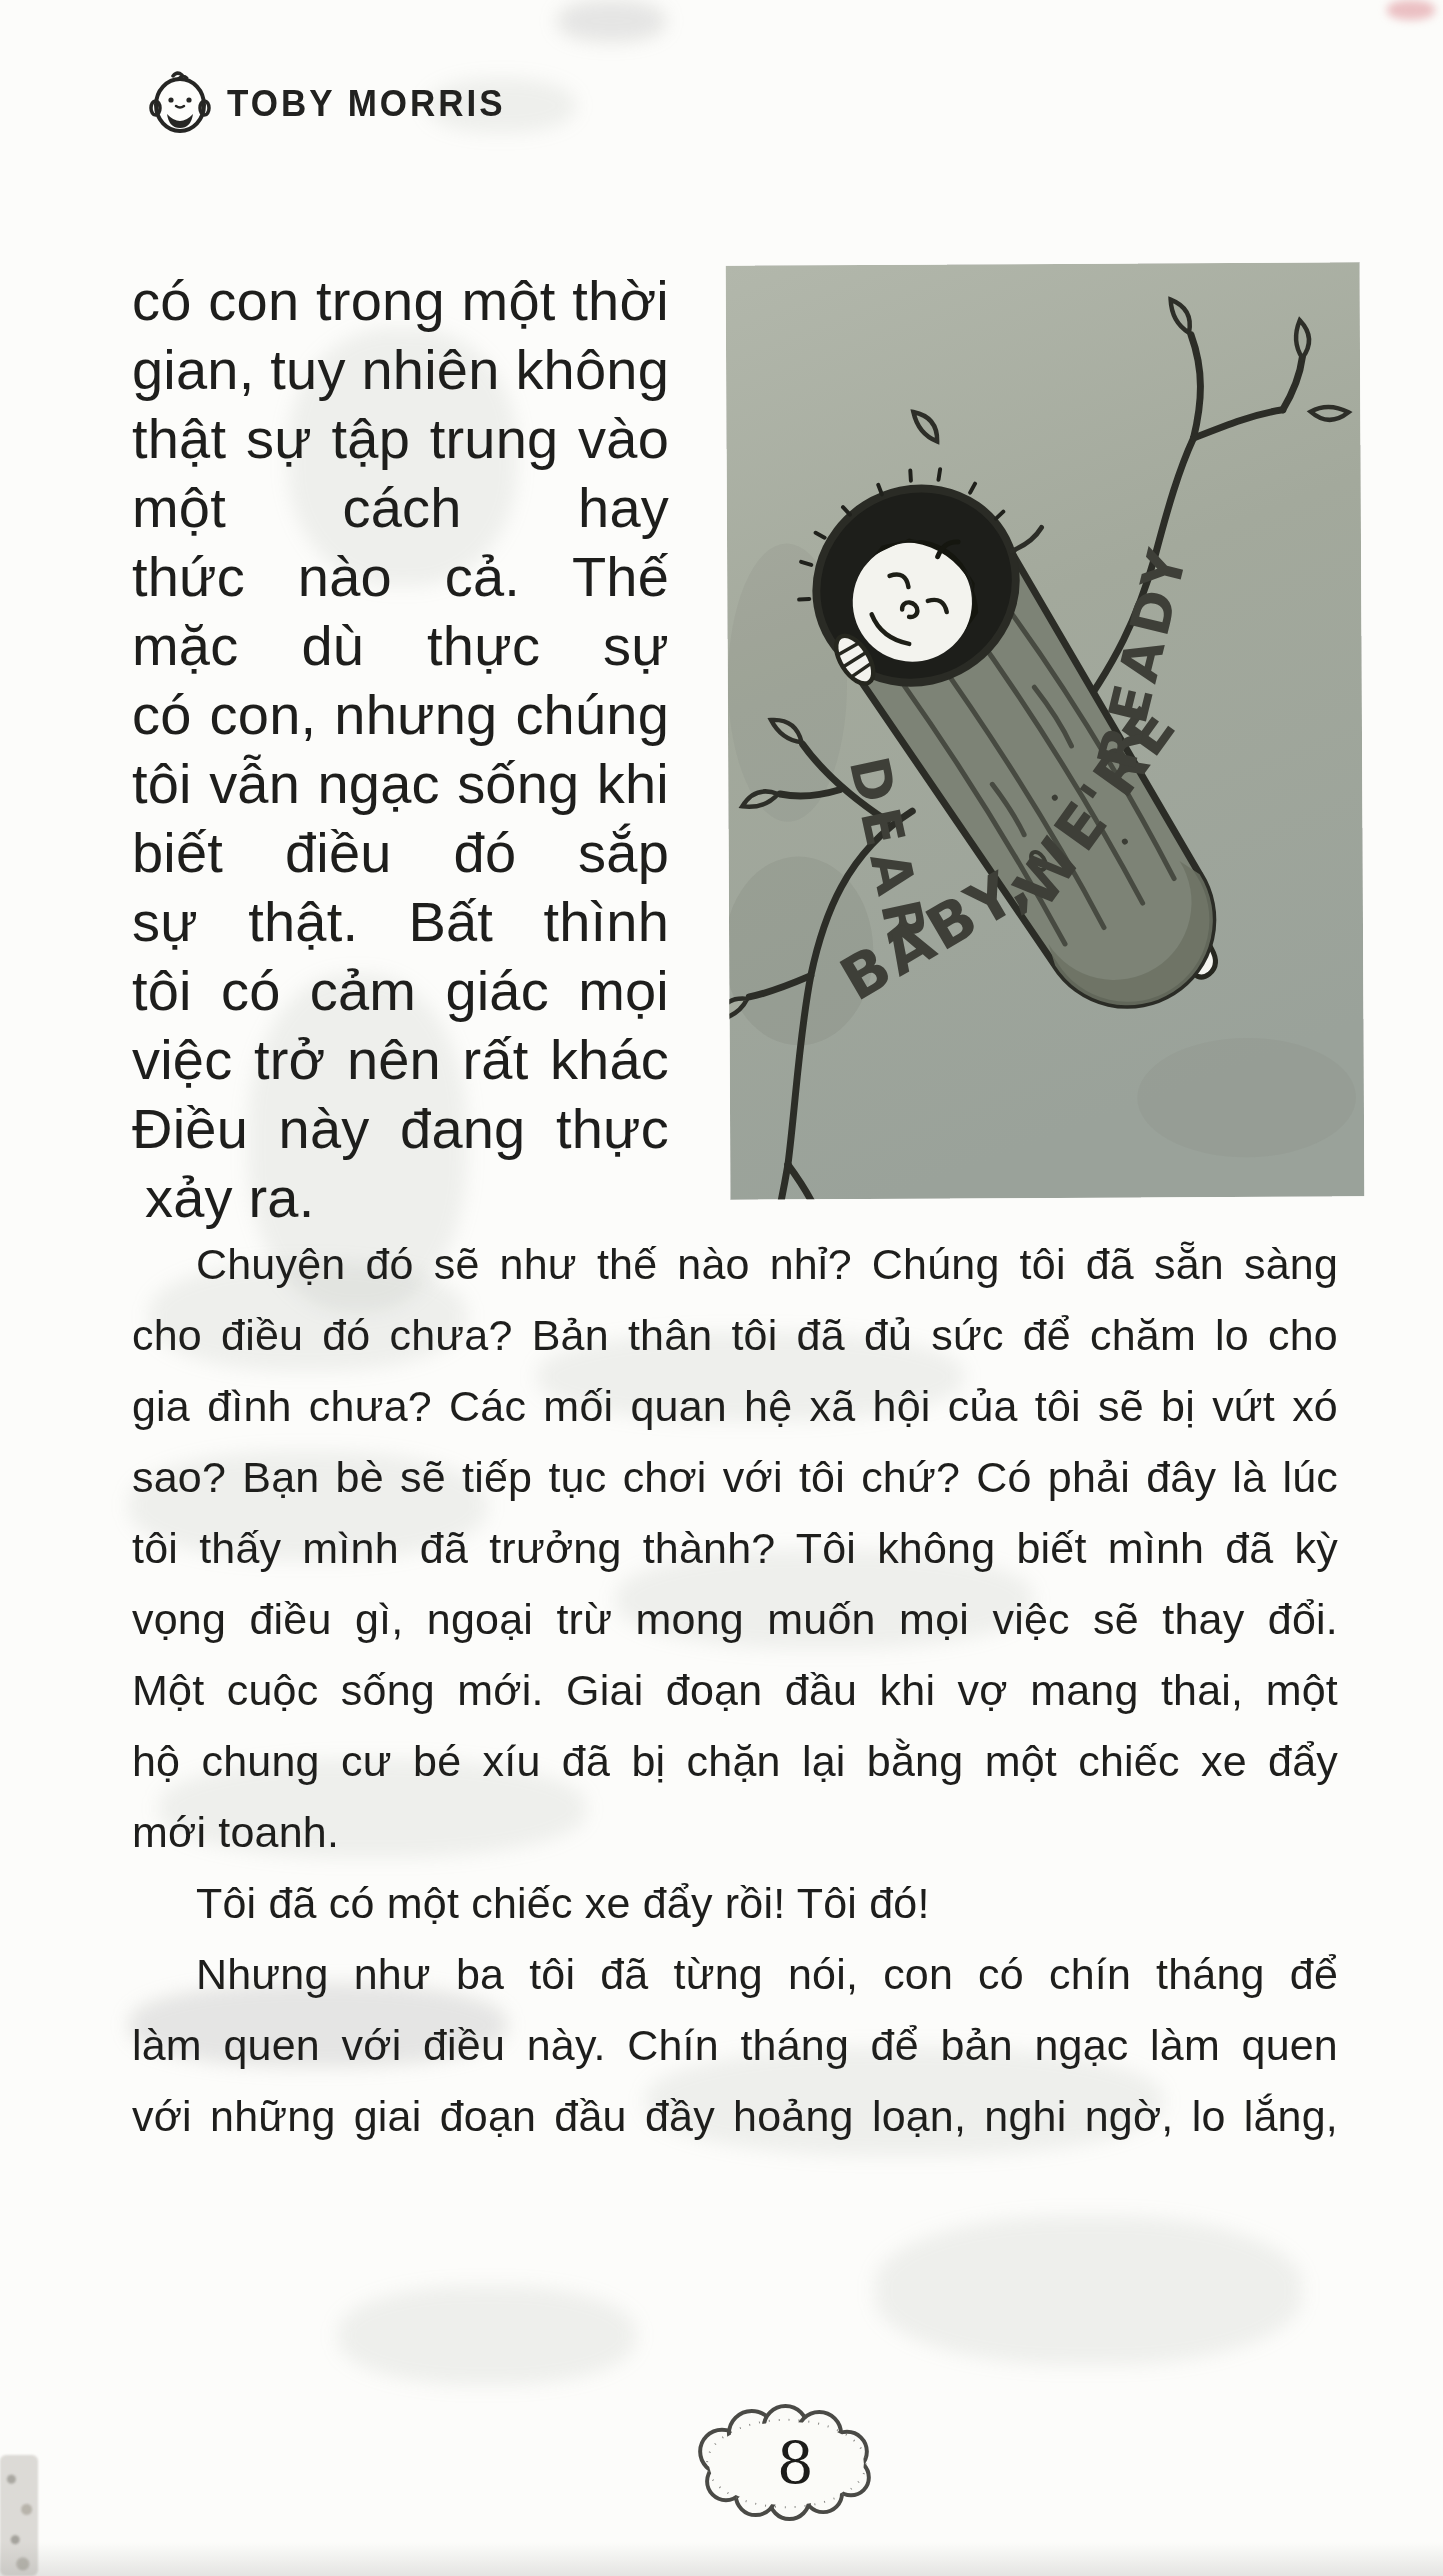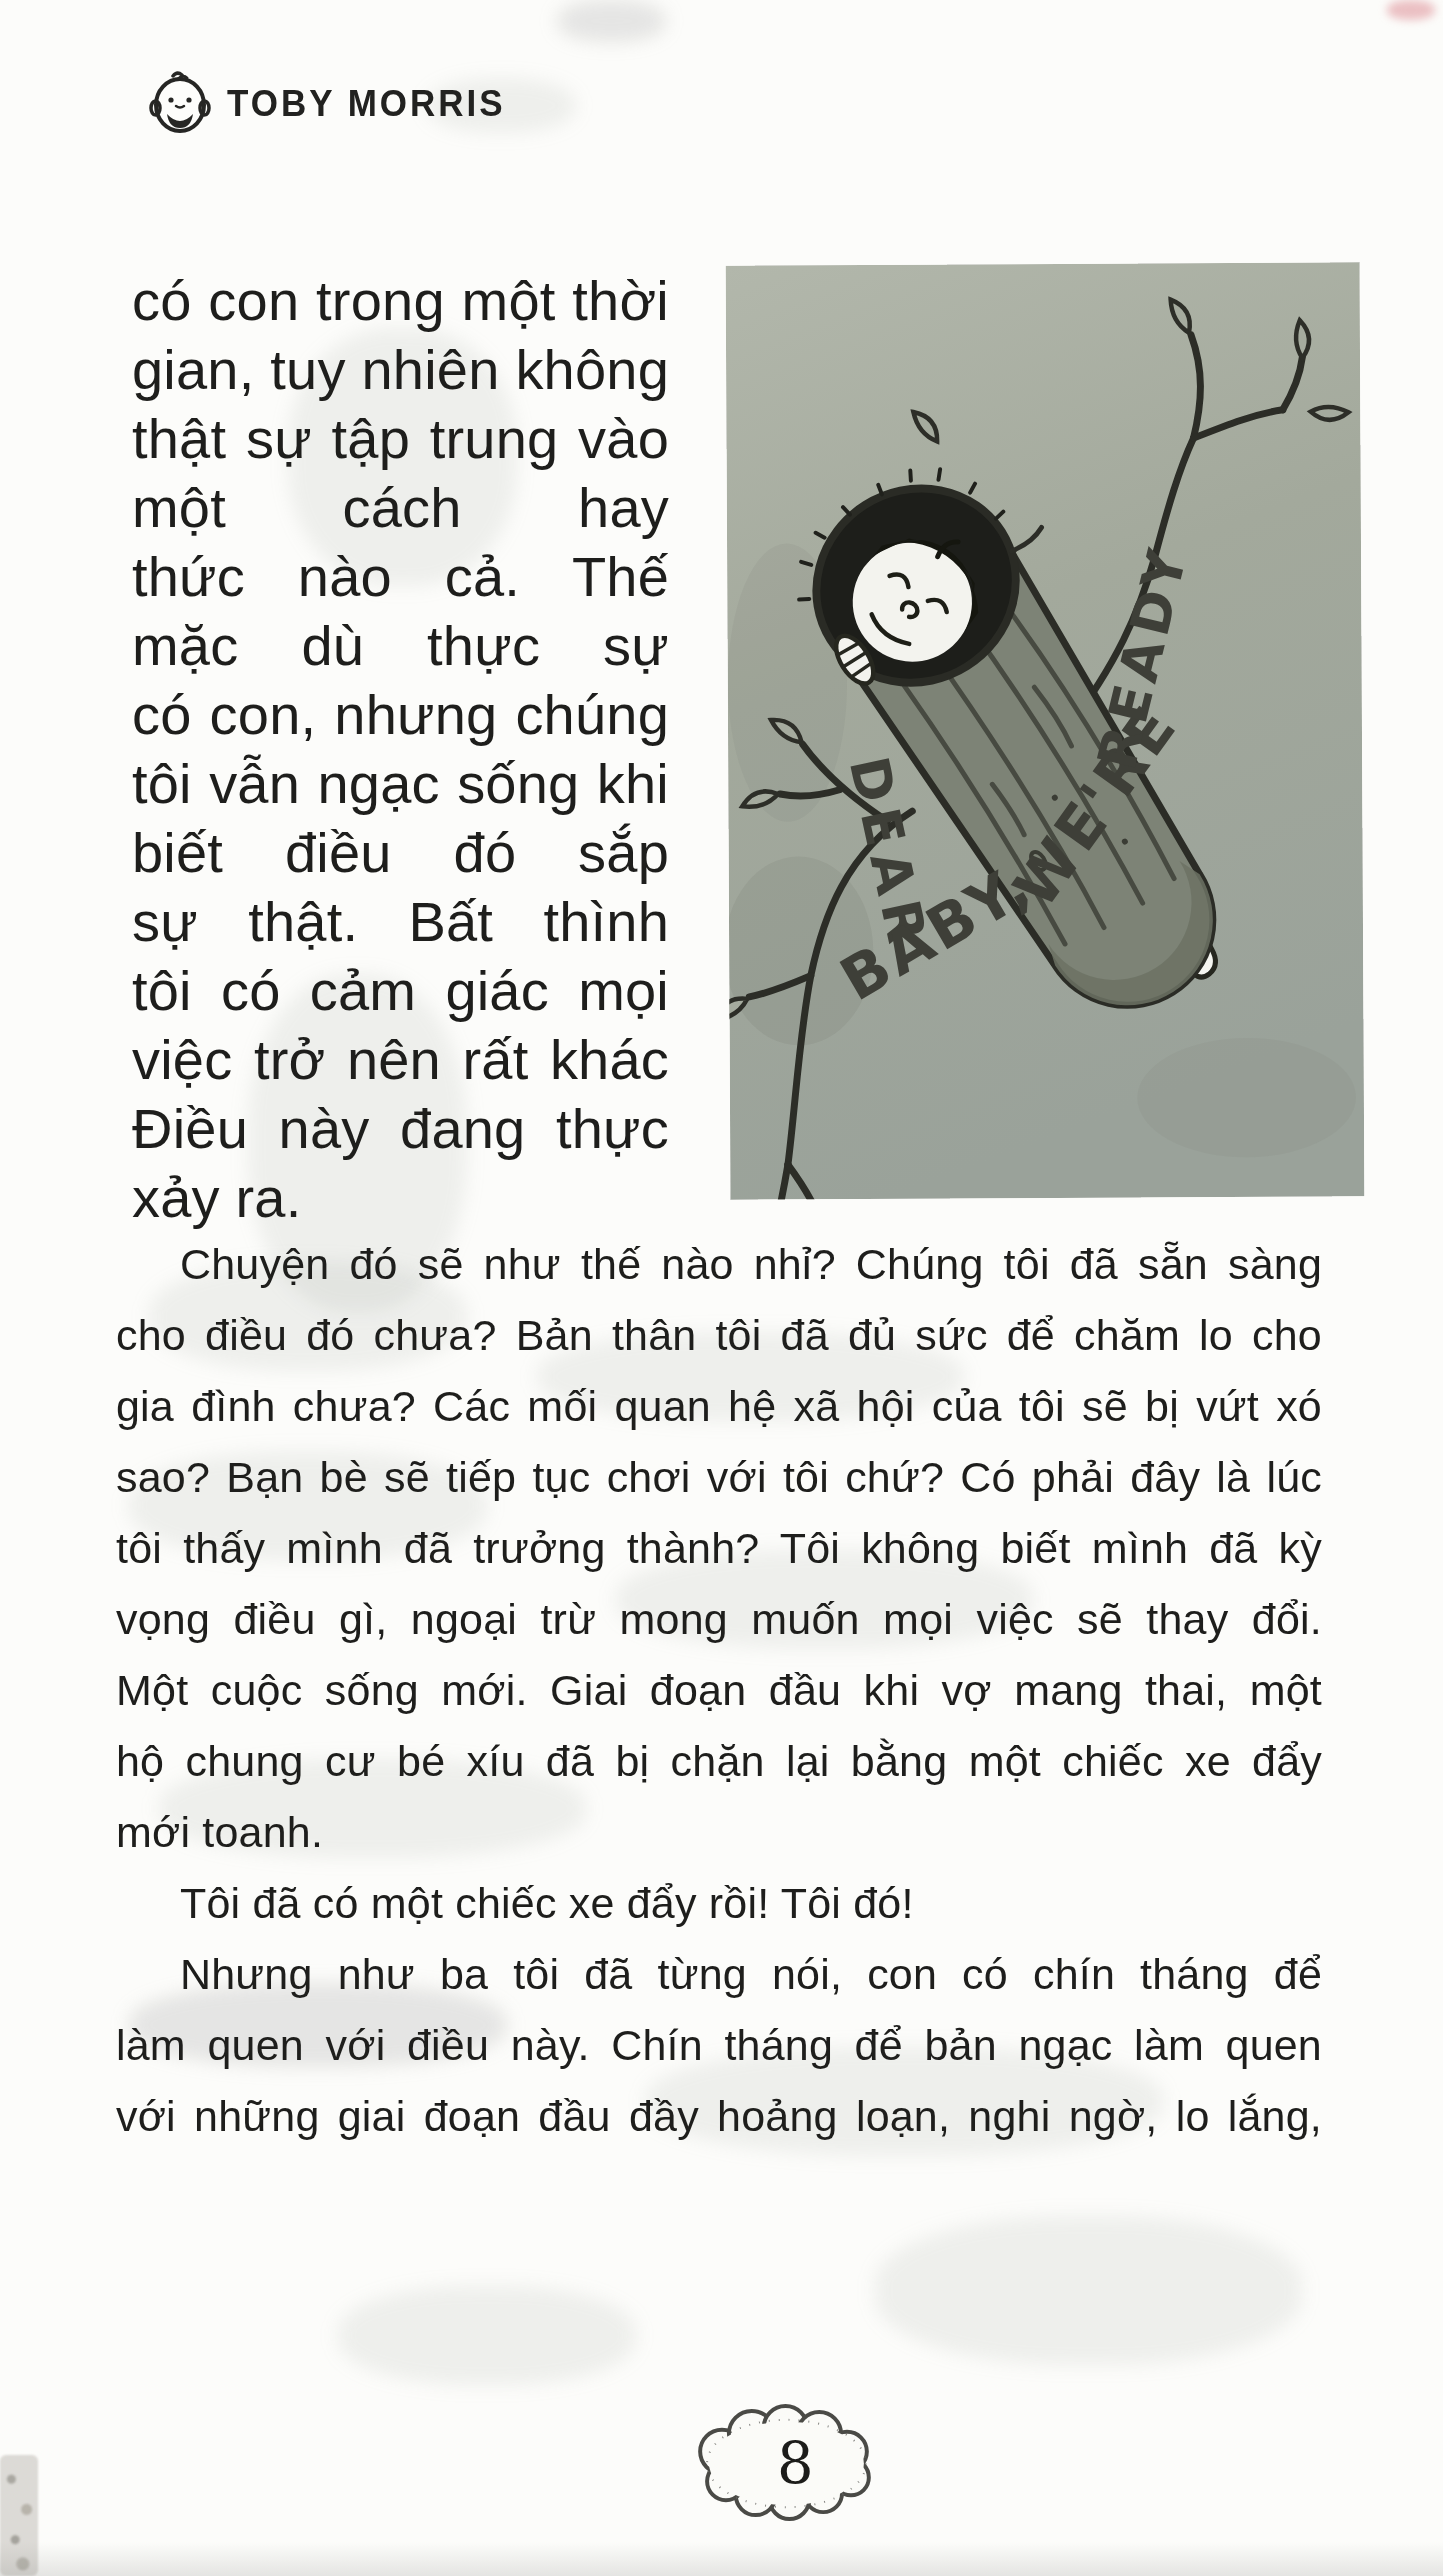--- a/index.html
+++ b/index.html
@@ -18,24 +18,24 @@
   .author{
     font-size:35px;font-weight:bold;letter-spacing:3px;
     color:#222220;transform:scaleY(1.05);
   }
   
   .leftcol{
     position:absolute;left:132px;top:266px;width:537px;
     font-size:56px;line-height:69px;letter-spacing:0.2px;
   }
   .leftcol .tline{text-align:justify;text-align-last:justify;white-space:normal;height:69px;overflow:hidden;}
-  .leftcol .tline.last{text-align-last:left;}
+  .leftcol .tline.last{text-align-last:left;margin-left:13px;}
   
   .bodytext{
-    position:absolute;left:116px;top:1229px;width:1206px;
+    position:absolute;left:132px;top:1229px;width:1206px;
     font-size:43px;line-height:71px;letter-spacing:0.2px;
   }
   .bodytext .tline{text-align:justify;text-align-last:justify;height:71px;overflow:hidden;}
   .bodytext .tline.first{text-indent:64px;}
   .bodytext .tline.loose{text-align-last:left;}
   
   .illu{
     position:absolute;left:728px;top:264px;width:634px;height:934px;
     transform:rotate(-.3deg);
     box-shadow:inset 0 0 18px rgba(60,64,58,.25);

